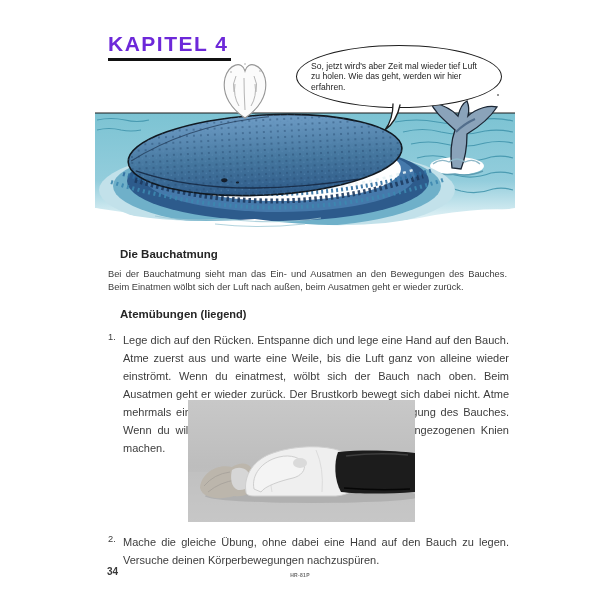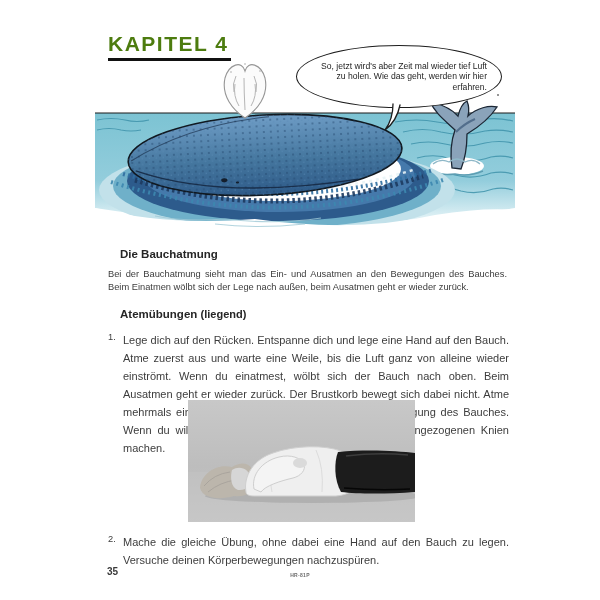--- a/index.html
+++ b/index.html
@@ -3,28 +3,28 @@
 <meta charset="utf-8">
 <style>
   * { margin:0; padding:0; box-sizing:border-box; }
   html,body { background:#fff; }
   .page {
     position:relative; width:600px; height:600px; background:#ffffff;
     font-family:"Liberation Sans", sans-serif; color:#3c3c3c; overflow:hidden;
   }
   .chapter-title {
     position:absolute; left:108px; top:32px;
-    font-size:21px; font-weight:800; letter-spacing:1.5px; color:#4d7c0f;
+    font-size:21px; font-weight:800; letter-spacing:1.5px; color:#6d28d9;
     display:inline-block; border-bottom:3px solid #111; padding:0 3px 2px 0;
   }
   .illustration { position:absolute; left:95px; top:58px; width:420px; height:182px; }
   .bubble {
     position:absolute; left:296px; top:45px; width:206px; height:63px;
     background:#fff; border:1.6px solid #1d1d1d; border-radius:50%;
-    display:flex; align-items:center; justify-content:center; text-align:right;
+    display:flex; align-items:center; justify-content:center; text-align:left;
     font-size:8.6px; line-height:10.5px; color:#1d1d1d; padding:6px 14px;
   }
   .bubble-tail { position:absolute; left:383px; top:103px; width:24px; height:30px; }
   .sec-heading { position:absolute; left:108px; font-size:11.5px; font-weight:700; color:#262626;padding-left:12px; }
   .sec-heading .suffix { font-size:11px; font-weight:700; }
   .body-text {
     position:absolute; left:108px; width:399px;
     font-size:9.3px; line-height:13px; text-align:justify; color:#3c3c3c;
   }
   .exercise { position:absolute; left:108px; width:401px; display:flex; }
@@ -138,21 +138,21 @@
   </svg>
 
   <div class="bubble">
     <span>So, jetzt wird's aber Zeit mal wieder tief Luft zu holen. Wie das geht, werden wir hier erfahren.</span>
   </div>
   <svg class="bubble-tail" viewBox="0 0 24 30">
     <path d="M10,1 C10,10 8,19 2,27 C10,21 15,12 17,2" fill="#ffffff" stroke="#1d1d1d" stroke-width="1.3" stroke-linecap="round"></path>
   </svg>
 
   <div class="sec-heading" style="top:248px;">Die Bauchatmung</div>
-  <div class="body-text" style="top:268px;">Bei der Bauchatmung sieht man das Ein- und Ausatmen an den Bewegungen des Bauches. Beim Einatmen wölbt sich der Lege nach außen, beim Ausatmen geht er wieder zurück.</div>
+  <div class="body-text" style="top:268px;">Bei der Bauchatmung sieht man das Ein- und Ausatmen an den Bewegungen des Bauches. Beim Einatmen wölbt sich der Luft nach außen, beim Ausatmen geht er wieder zurück.</div>
 
   <div class="sec-heading" style="top:308px;">
     <span>Atemübungen</span>
     <span class="suffix">(liegend)</span>
   </div>
 
   <div class="exercise" style="top:331px;">
     <span class="num">1.</span>
     <span class="txt">Lege dich auf den Rücken. Entspanne dich und lege eine Hand auf den Bauch. Atme zuerst aus und warte eine Weile, bis die Luft ganz von alleine wieder einströmt. Wenn du einatmest, wölbt sich der Bauch nach oben. Beim Ausatmen geht er wieder zurück. Der Brustkorb bewegt sich dabei nicht. Atme mehrmals ein und aus und fühle mit der Hand die Bewegung des Bauches. Wenn du willst, kannst du diese Atemübung auch mit angezogenen Knien machen.</span>
   </div>
@@ -187,16 +187,16 @@
       <path d="M158,56 q32,-4 62,-1" fill="none" stroke="#3d3d3d" stroke-width="1.4"></path>
       <path d="M156,88 q34,3 66,1" fill="none" stroke="#060606" stroke-width="1.4"></path>
     </g>
   </svg>
 
   <div class="exercise" style="top:533px;">
     <span class="num">2.</span>
     <span class="txt">Mache die gleiche Übung, ohne dabei eine Hand auf den Bauch zu legen. Versuche deinen Körperbewegungen nachzuspüren.</span>
   </div>
 
-  <div class="page-number">35</div>
+  <div class="page-number">34</div>
   <div class="footer-code">HR-81P</div>
 
 </div>
 
 </body></html>

